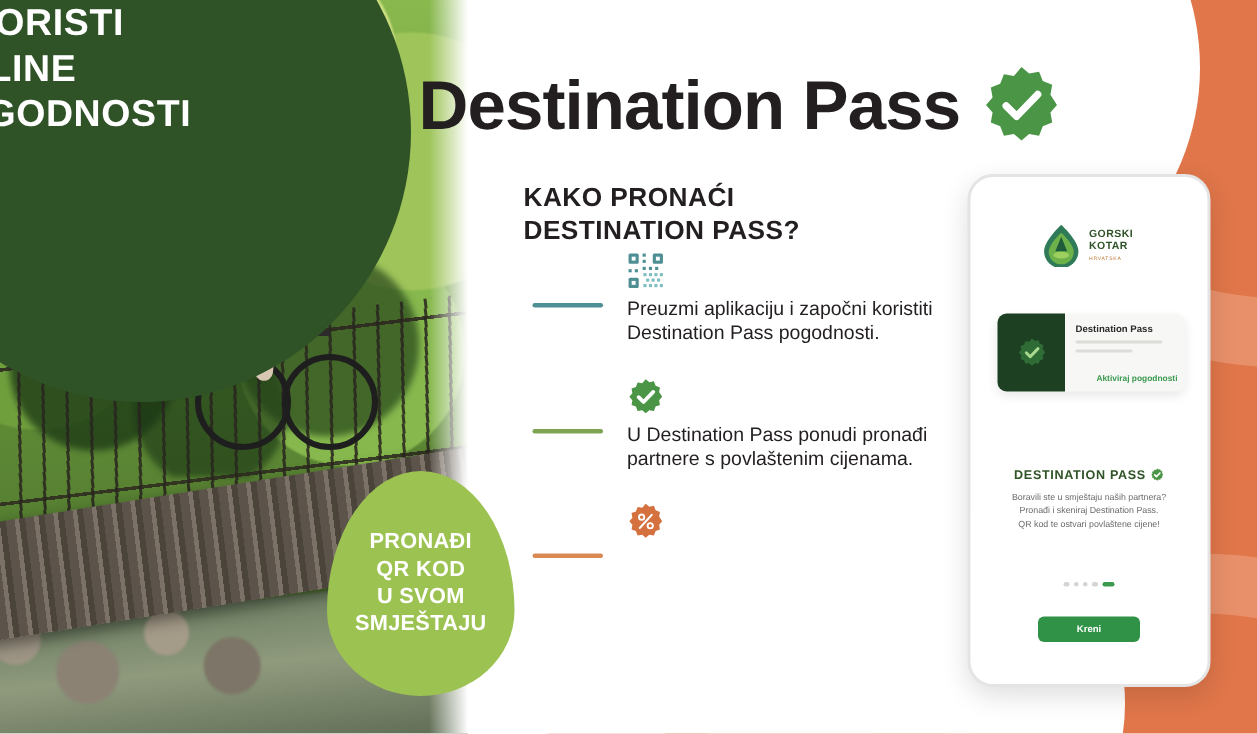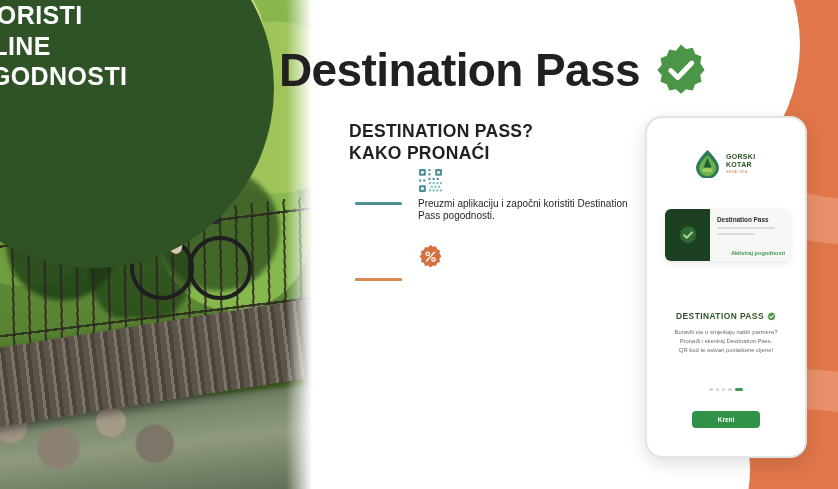--- a/index.html
+++ b/index.html
@@ -221,21 +221,21 @@
   .steps{
     position:absolute;left:355px;top:168px;width:280px;z-index:8;
   }
   .step{position:relative;margin-bottom:22px;}
   .step-rule{
     position:absolute;left:0;top:34px;width:47px;height:3px;border-radius:2px;
   }
   .step-body{margin-left:63px;}
   .step-icon{width:25px;height:25px;display:block;margin-bottom:5px;}
   .step-text{
-    font-size:10px;color:#231f20;line-height:1.22;
+    font-size:13px;color:#231f20;line-height:1.22;
   }
 
   
   .phone{
     position:absolute;left:645px;top:116px;
     width:158px;height:338px;
     background:#ffffff;
     border:2px solid #e4e4e4;
     border-radius:17px;
     z-index:9;
@@ -337,32 +337,40 @@
     <div class="gc-inner">
 
       <div class="kicker">
         <div>ISKORISTI</div>
         <div>ONLINE</div>
         <div>POGODNOSTI</div>
       </div>
     </div>
   </div>
 
+  <div class="blob">
+    <div class="blob-text">
+      <div>PRONAĐI</div>
+      <div>QR KOD</div>
+      <div>U SVOM</div>
+      <div>SMJEŠTAJU</div>
+    </div>
+  </div>
 
   <div class="title">
     <div class="title-text">Destination Pass</div>
     <svg class="check-badge" viewBox="0 0 100 100">
       <path fill="#4b9546" d="M50 3l9.4 8.1 12.3-2.2 4.6 11.6 11.6 4.6-2.2 12.3L93.8 50l-8.1 9.4 2.2 12.3-11.6 4.6-4.6 11.6-12.3-2.2L50 93.8l-9.4-8.1-12.3 2.2-4.6-11.6-11.6-4.6 2.2-12.3L6.2 50l8.1-9.4-2.2-12.3 11.6-4.6 4.6-11.6 12.3 2.2z"></path>
       <path fill="none" stroke="#fff" stroke-width="9" stroke-linecap="round" stroke-linejoin="round" d="M31 51l13 13 26-27"></path>
     </svg>
   </div>
 
   <div class="subtitle">
+    <div>KAKO PRONAĆI</div>
     <div>DESTINATION PASS?</div>
-    <div>KAKO PRONAĆI</div>
   </div>
 
   <div class="steps">
 
     <div class="step">
       <div class="step-rule" style="background:#4e8f93"></div>
       <div class="step-body">
         <svg class="step-icon" viewBox="0 0 24 24">
           <g fill="#4e8f93">
             <rect x="1" y="1" width="6.5" height="6.5" rx="1"></rect>
@@ -394,20 +402,27 @@
             <rect x="18.5" y="3" width="2.5" height="2.5"></rect>
             <rect x="3" y="18.5" width="2.5" height="2.5"></rect>
           </g>
         </svg>
         <div class="step-text">Preuzmi  aplikaciju i započni koristiti Destination Pass pogodnosti.</div>
       </div>
     </div>
 
     <div class="step">
       <div class="step-rule" style="background:#7fa352"></div>
+      <div class="step-body">
+        <svg class="step-icon" viewBox="0 0 100 100">
+          <path fill="#4b9546" d="M50 3l9.4 8.1 12.3-2.2 4.6 11.6 11.6 4.6-2.2 12.3L93.8 50l-8.1 9.4 2.2 12.3-11.6 4.6-4.6 11.6-12.3-2.2L50 93.8l-9.4-8.1-12.3 2.2-4.6-11.6-11.6-4.6 2.2-12.3L6.2 50l8.1-9.4-2.2-12.3 11.6-4.6 4.6-11.6 12.3 2.2z"></path>
+          <path fill="none" stroke="#fff" stroke-width="10" stroke-linecap="round" stroke-linejoin="round" d="M31 51l13 13 26-27"></path>
+        </svg>
+        <div class="step-text">U Destination Pass ponudi pronađi partnere s povlaštenim cijenama.</div>
+      </div>
     </div>
 
     <div class="step">
       <div class="step-rule" style="background:#d88a52"></div>
       <div class="step-body">
         <svg class="step-icon" viewBox="0 0 100 100">
           <path fill="#d4713f" d="M50 3l9.4 8.1 12.3-2.2 4.6 11.6 11.6 4.6-2.2 12.3L93.8 50l-8.1 9.4 2.2 12.3-11.6 4.6-4.6 11.6-12.3-2.2L50 93.8l-9.4-8.1-12.3 2.2-4.6-11.6-11.6-4.6 2.2-12.3L6.2 50l8.1-9.4-2.2-12.3 11.6-4.6 4.6-11.6 12.3 2.2z"></path>
           <circle cx="39" cy="39" r="7" fill="none" stroke="#fff" stroke-width="5"></circle>
           <circle cx="62" cy="62" r="7" fill="none" stroke="#fff" stroke-width="5"></circle>
           <line x1="66" y1="33" x2="34" y2="68" stroke="#fff" stroke-width="5.5" stroke-linecap="round"></line>

